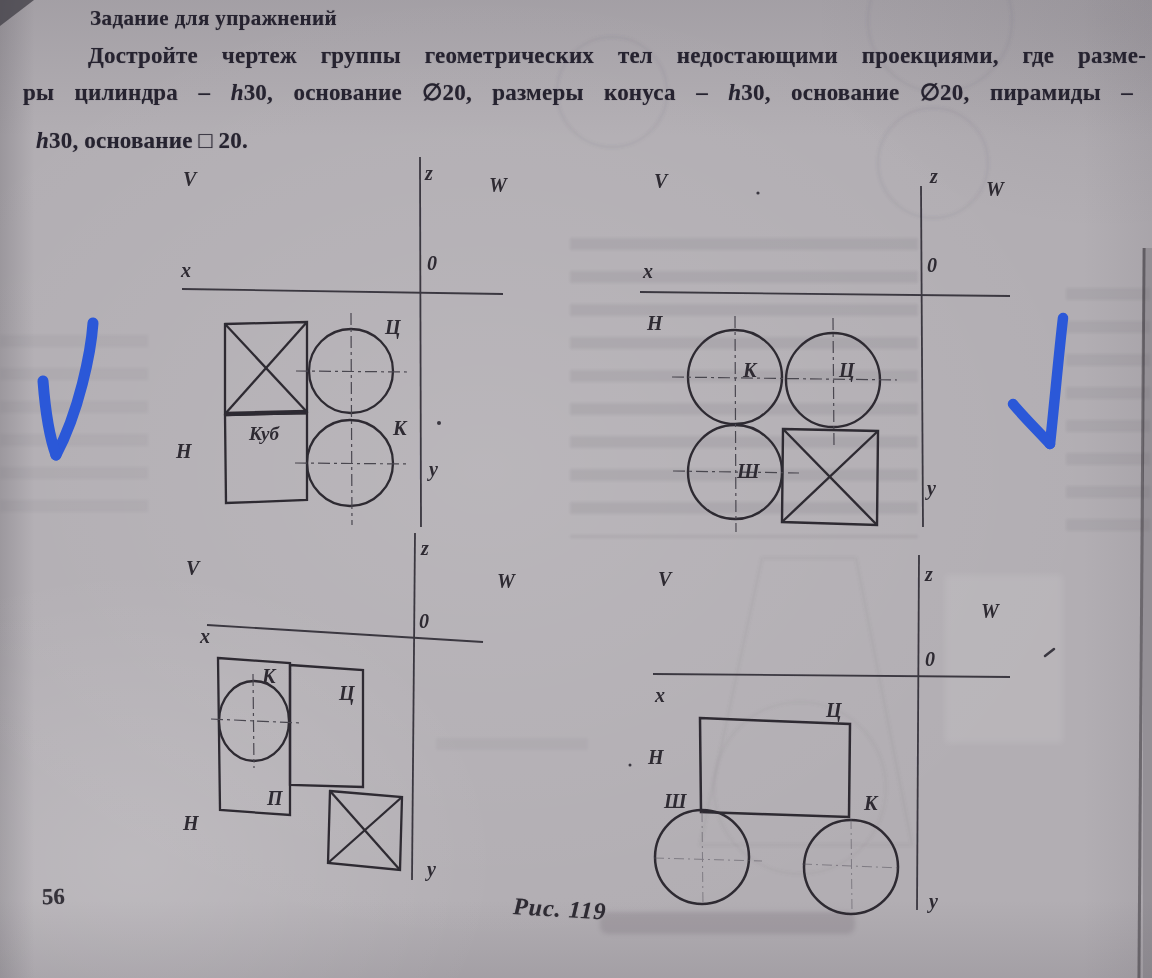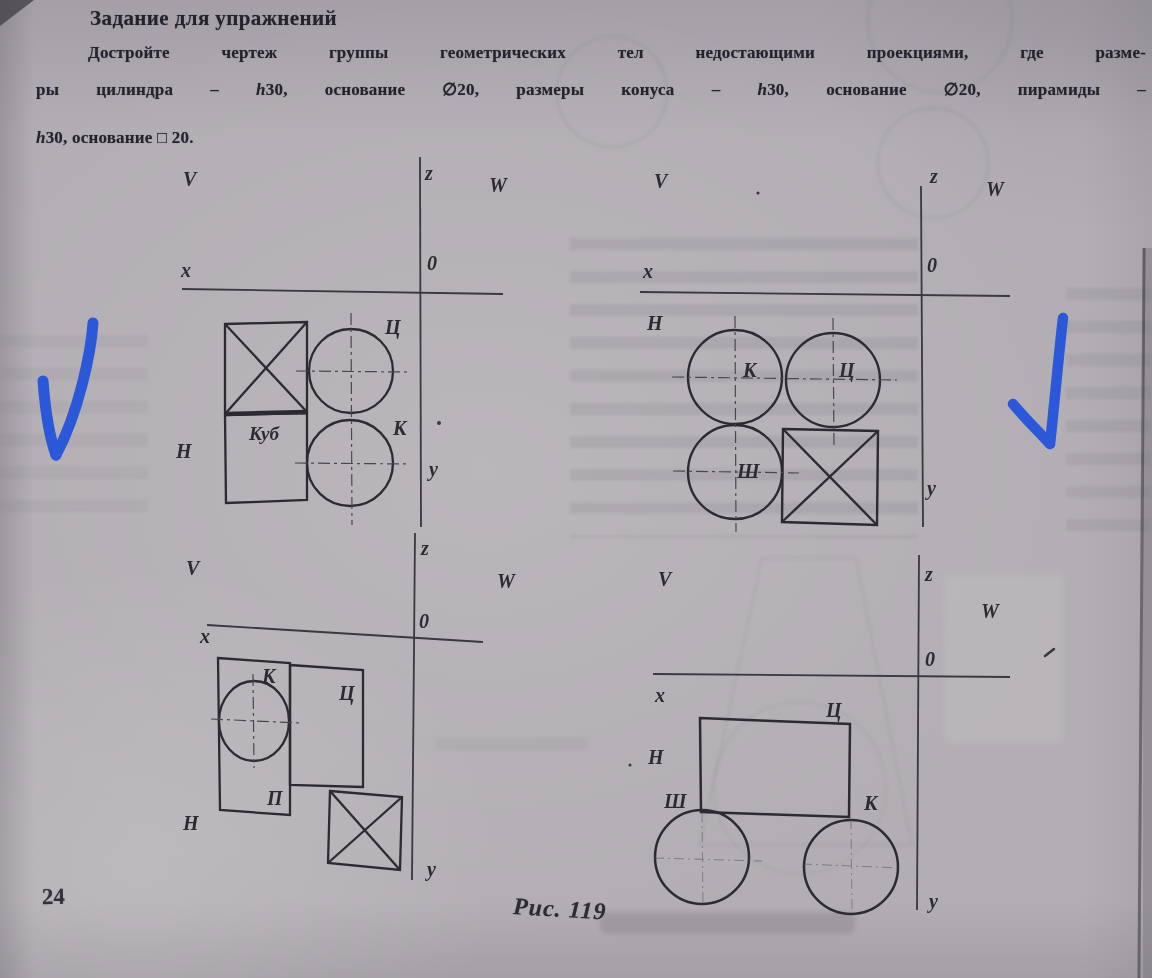--- a/index.html
+++ b/index.html
@@ -18,24 +18,24 @@
   }
   .corner-dark{position:absolute;left:0;top:0;width:34px;height:26px;
     background:#45424a;clip-path:polygon(0 0,100% 0,0 100%);opacity:.8;}
   .edge-right{position:absolute;left:1140px;top:248px;width:3px;height:730px;
     background:rgba(45,42,48,0.5);transform:rotate(0.4deg);}
   .edge-right-shade{position:absolute;left:1143px;top:248px;width:9px;height:730px;
     background:rgba(95,91,98,0.28);}
   .txt{position:absolute;color:#262330;font-weight:bold;
     text-shadow:0 0 1px rgba(43,40,48,0.45);}
   .title{left:90px;top:6px;font-size:21px;letter-spacing:.4px;}
-  .pline{font-size:17px;letter-spacing:.2px;}
+  .pline{font-size:23px;letter-spacing:.2px;}
   .just{text-align:justify;text-align-last:justify;}
   .l1{left:88px;top:43px;width:1058px;}
-  .l2{left:36px;top:79px;width:1110px;}
+  .l2{left:23px;top:79px;width:1110px;}
   .l3{left:36px;top:128px;}
   .pagenum{position:absolute;left:42px;top:884px;font-size:23px;color:#35323a;
     font-weight:bold;transform:rotate(-1deg);text-shadow:0 0 1px rgba(43,40,48,0.4);}
   .caption{position:absolute;left:514px;top:893px;font-size:24px;font-style:italic;
     color:#2e2b33;font-weight:600;letter-spacing:1px;transform:rotate(3.5deg);
     transform-origin:left top;text-shadow:0 0 1px rgba(43,40,48,0.4);}
   .ghostlines{position:absolute;filter:blur(1.6px);
     background:repeating-linear-gradient(to bottom, rgba(85,80,92,0.13) 0 12px, transparent 12px 33px);}
   .g1{left:570px;top:238px;width:348px;height:300px;opacity:.85;}
   .g2{left:1066px;top:288px;width:84px;height:262px;opacity:.75;}
@@ -217,16 +217,16 @@
         <path d="M93 323 C91 352, 79 412, 56 455"></path>
         <path d="M43 381 C45 407, 49 436, 56 455"></path>
       </g>
       <g stroke-width="10.5">
         <path d="M1063 318 C1059 352, 1054 408, 1050 444"></path>
         <path d="M1013 404 C1022 415, 1038 431, 1050 444"></path>
       </g>
     </g>
   </svg>
 
-  <div class="pagenum">24</div>
+  <div class="pagenum">56</div>
   <div class="caption">Рис. 119</div>
 
 </div>
 
 </body></html>

